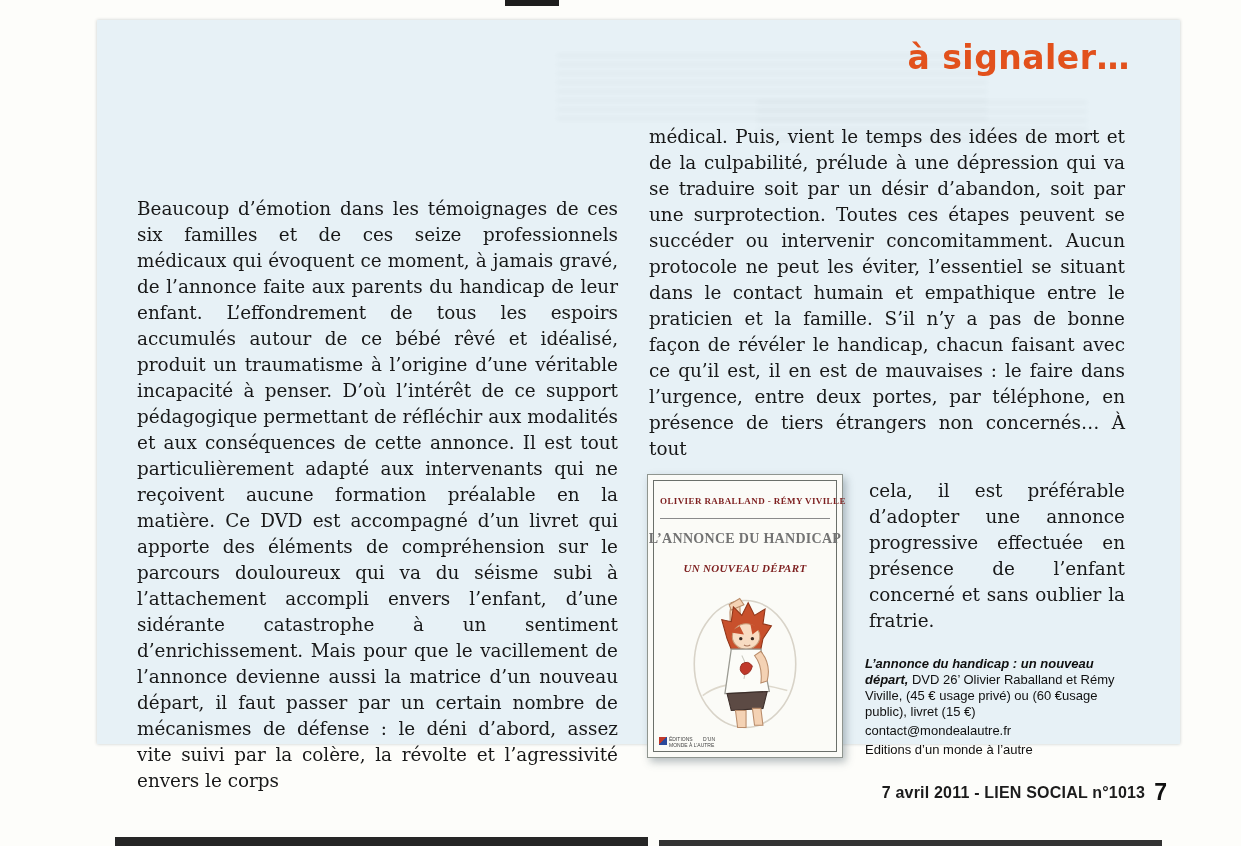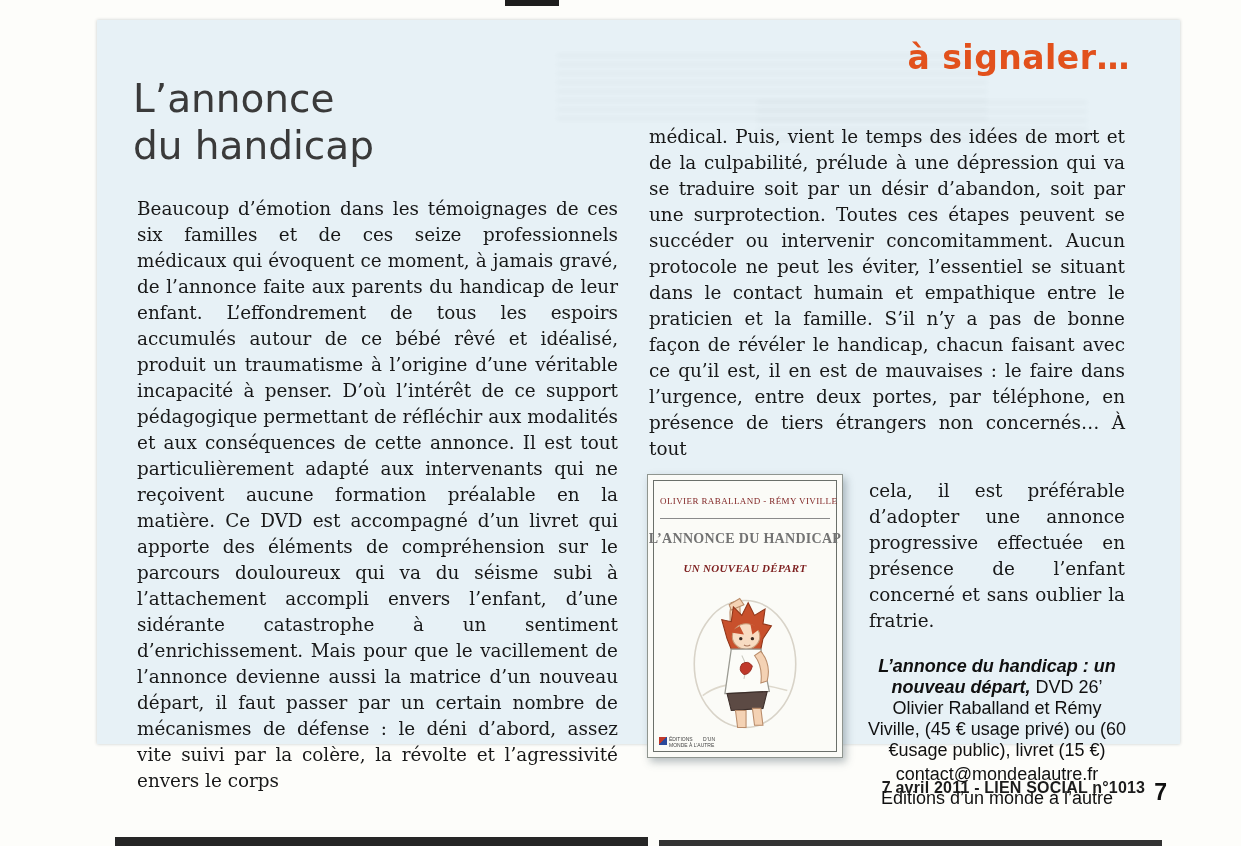--- a/index.html
+++ b/index.html
@@ -71,21 +71,21 @@
     padding:5px; margin-left:2px;
   }
   .dvd-inner {
     position:relative; box-sizing:border-box;
     border:1px solid #6a6f6a; height:100%;
     display:flex; flex-direction:column; align-items:center;
     padding:7px 6px 5px;
   }
   .dvd-authors {
     font-family:"Liberation Serif", serif;
-    font-size:9px; font-weight:normal; color:#7d1f1f;
+    font-size:9px; font-weight:bold; color:#7d1f1f;
     letter-spacing:.4px; text-transform:uppercase; white-space:nowrap;
     width:100%; text-align:center;
     border-bottom:1px solid #8a8a8a; padding-bottom:4px;
   }
   .dvd-title {
     margin-top:7px;
     font-family:"Liberation Serif", serif;
     font-size:14px; font-weight:bold; color:#737373;
     letter-spacing:.3px; text-align:center; white-space:nowrap;
   }
@@ -113,55 +113,51 @@
   }
   .dvd-publisher span {
     font-family:"Liberation Sans", sans-serif;
     font-size:5px; line-height:1.25; color:#444; text-transform:uppercase;
   }
 
   
   .caption {
     margin-top:22px;
     font-family:"Liberation Sans", sans-serif;
-    font-size:18px; line-height:21px; color:#101010;
-    text-align:center;
+    font-size:13px; line-height:16px; color:#101010;
+    text-align:left;
   }
   .caption p { margin:0; }
   .caption .lead { font-weight:bold; font-style:italic; }
   .caption .line { margin-top:3px; }
 
   
   .footer {
     position:absolute; right:74px; top:779px;
-    display:flex; align-items:flex-start; gap:9px;
+    display:flex; align-items:center; gap:9px;
     font-family:"Liberation Sans", sans-serif; color:#1c1c1c;
   }
   .footer .issue { font-size:16px; font-weight:bold; letter-spacing:.2px; }
   .footer .issue .date { font-weight:600; }
   .footer .pagenum { font-size:23px; font-weight:bold; color:#111; }
 </style>
 </head>
 <body>
 
 <div class="scanbar top"></div>
 <div class="scanbar bot-l"></div>
 <div class="scanbar bot-r"></div>
 
 <div class="page">
 
   <div class="ghost g1"></div>
   <div class="ghost g2"></div>
 
   <div class="flag">à signaler…</div>
 
-  <div class="article-title">
-    <div>L’annonce</div>
-    <div>du handicap</div>
-  </div>
 
   <div class="col-left body-text">
     <p>Beaucoup d’émotion dans les témoignages de ces six familles et de ces seize professionnels médicaux qui évoquent ce moment, à jamais gravé, de l’annonce faite aux parents du handicap de leur enfant. L’effondrement de tous les espoirs accumulés autour de ce bébé rêvé et idéalisé, produit un traumatisme à l’origine d’une véritable incapacité à penser. D’où l’intérêt de ce support pédagogique permettant de réfléchir aux modalités et aux conséquences de cette annonce. Il est tout particulièrement adapté aux intervenants qui ne reçoivent aucune formation préalable en la matière. Ce DVD est accompagné d’un livret qui apporte des éléments de compréhension sur le parcours douloureux qui va du séisme subi à l’attachement accompli envers l’enfant, d’une sidérante catastrophe à un sentiment d’enrichissement. Mais pour que le vacillement de l’annonce devienne aussi la matrice d’un nouveau départ, il faut passer par un certain nombre de mécanismes de défense : le déni d’abord, assez vite suivi par la colère, la révolte et l’agressivité envers le corps</p>
   </div>
 
   <div class="col-right body-text">
     <p>médical. Puis, vient le temps des idées de mort et de la culpabilité, prélude à une dépression qui va se traduire soit par un désir d’abandon, soit par une surprotection. Toutes ces étapes peuvent se succéder ou intervenir concomitamment. Aucun protocole ne peut les éviter, l’essentiel se situant dans le contact humain et empathique entre le praticien et la famille. S’il n’y a pas de bonne façon de révéler le handicap, chacun faisant avec ce qu’il est, il en est de mauvaises : le faire dans l’urgence, entre deux portes, par téléphone, en présence de tiers étrangers non concernés… À tout</p>
 
     <div class="wrap-row">
 

